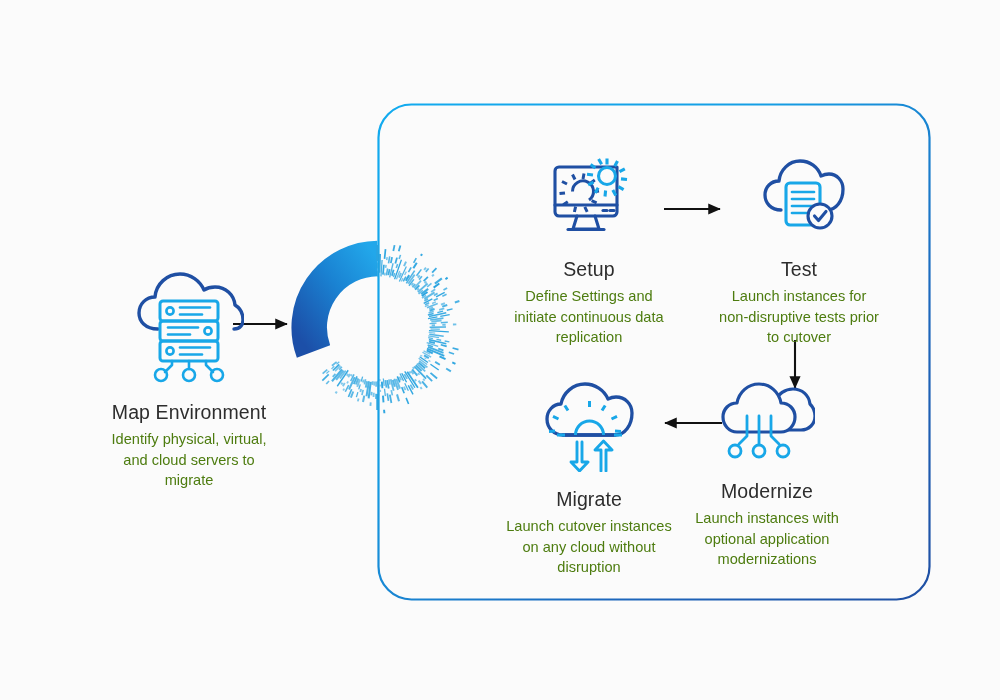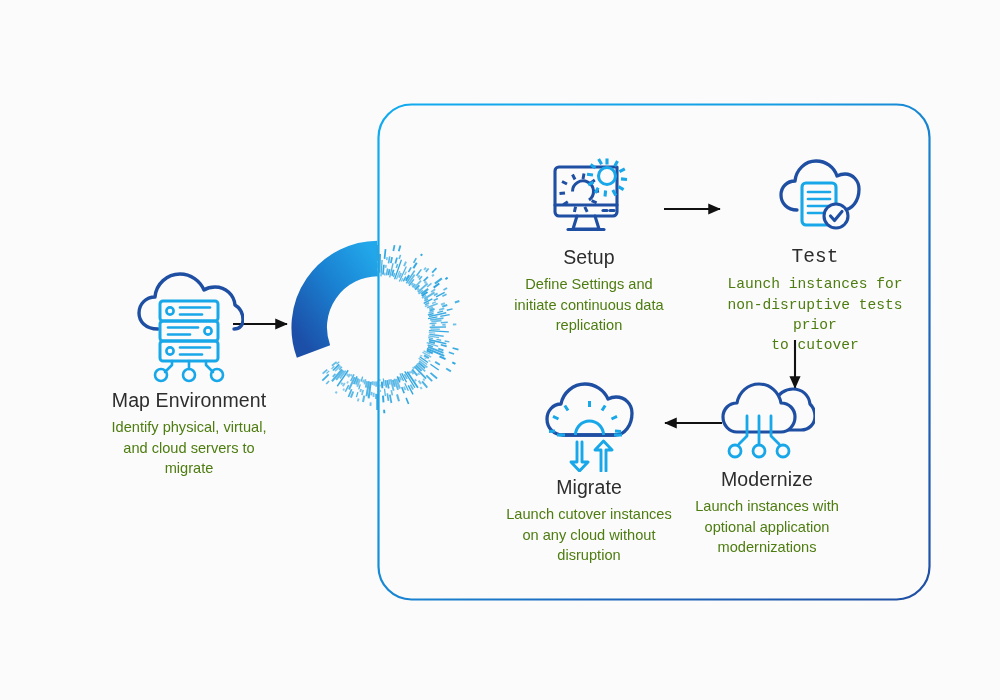--- a/index.html
+++ b/index.html
@@ -43,29 +43,29 @@
     font-weight: 400;
     line-height: 1.38;
     color: #4d7c0f;
     margin: 0;
     white-space: pre-line;
   }
 
   
   #map-node      { left: 54px;  top: 265px; width: 270px; }
   #setup-node    { left: 478px; top: 150px; width: 222px; }
-  #test-node     { left: 720px; top: 150px; width: 190px; font-family: Liberation Mono, monospace; }
+  #test-node     { left: 704px; top: 150px; width: 190px; }
   #modernize-node{ left: 672px; top: 380px; width: 190px; }
   #migrate-node  { left: 478px; top: 380px; width: 222px; }
 
   .node-icon {
     display: block;
     margin: 0 auto;
   }
-  .node-text-wrap { margin-top: 4px; }
+  .node-text-wrap { margin-top: 16px; }
 </style>
 </head>
 <body>
 
 <div id="canvas">
 
   <svg class="abs" width="1000" height="700" viewBox="0 0 1000 700" style="left:0;top:0;">
     <defs>
       <linearGradient id="boxGrad" x1="0" y1="0" x2="1" y2="1">
         <stop offset="0%" stop-color="#12abef"></stop>

